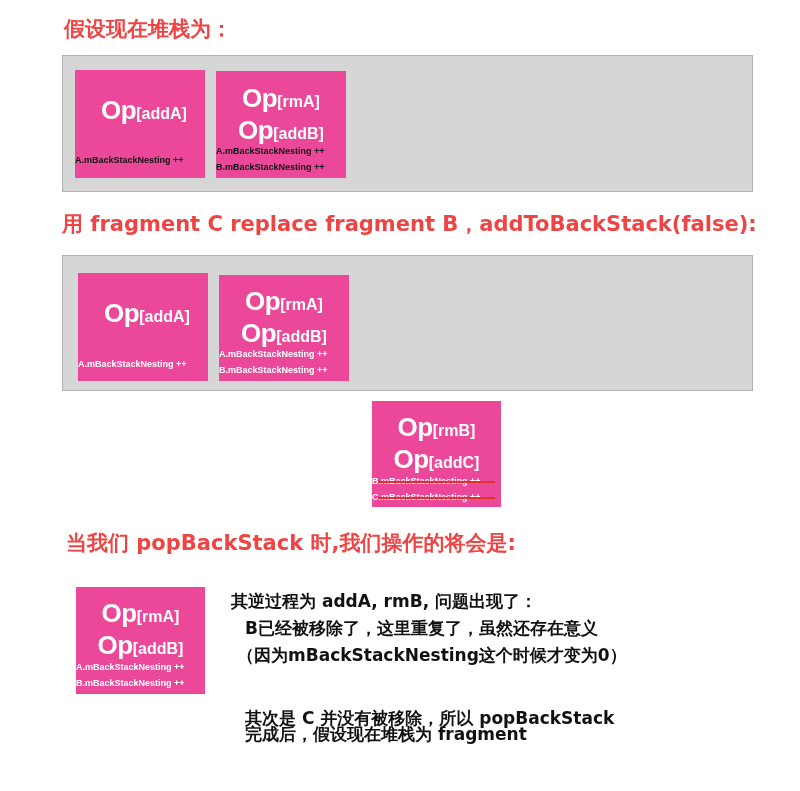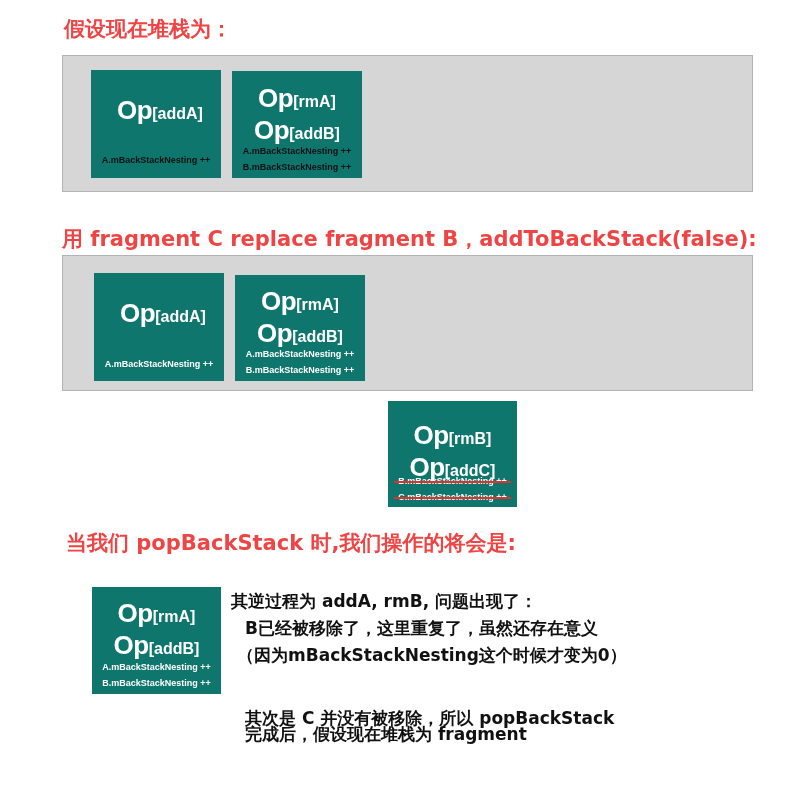--- a/index.html
+++ b/index.html
@@ -1,27 +1,27 @@
 <!DOCTYPE html>
 <html><head>
   <meta charset="utf-8">
   <style>
     html, body { margin: 0; padding: 0; background: #ffffff; }
     body { width: 800px; height: 791px; position: relative; overflow: hidden;
            font-family: "DejaVu Sans", "Liberation Sans", sans-serif; color: #111; }
     .heading { position: absolute; font-weight: bold; font-size: 21px; line-height: 24px;
                white-space: nowrap; color: #ef4444; }
     .panel { position: absolute; background: #d6d6d6; border: 1px solid #b3b3b3; box-sizing: border-box; }
-    .op-box { position: absolute; background: #0f766e; color: #ffffff; box-sizing: border-box;
-              font-family: "Liberation Sans", sans-serif; font-weight: bold; text-align: center; margin-left: 16px; }
+    .op-box { position: absolute; background: #ec4899; color: #ffffff; box-sizing: border-box;
+              font-family: "Liberation Sans", sans-serif; font-weight: bold; text-align: center; }
     .op-line { display: block; white-space: nowrap; line-height: 28px; }
     .op-main { font-size: 26px; letter-spacing: -0.5px; }
     .op-sub { font-size: 16px; }
     .nest-line { position: absolute; left: 0; right: 0; font-size: 9px; line-height: 12px;
-                 white-space: nowrap; text-align: center; }
+                 white-space: nowrap; text-align: left; }
     .strike-bar { position: absolute; left: 6px; right: 6px; height: 2px; background: #e0312b; }
     .explain { position: absolute; font-size: 17px; font-weight: bold; line-height: 27px;
                white-space: nowrap; color: #111; }
   </style>
 </head>
 <body>
 
 <div class="heading" style="left:64px; top:17px;">假设现在堆栈为：</div>
 
 <div class="panel" style="left:62px; top:55px; width:691px; height:137px;">
@@ -36,21 +36,21 @@
 
 <div class="op-box" style="left:216px; top:71px; width:130px; height:107px;">
   <div style="position:absolute; left:0; right:0; top:13px;">
     <span class="op-line"><span class="op-main">Op</span><span class="op-sub">[rmA]</span></span>
     <span class="op-line"><span class="op-main">Op</span><span class="op-sub">[addB]</span></span>
   </div>
   <div class="nest-line" style="top:74px; color:#111;">A.mBackStackNesting ++</div>
   <div class="nest-line" style="top:90px; color:#111;">B.mBackStackNesting ++</div>
 </div>
 
-<div class="heading" style="left:62px; top:212px;margin-top:15px;">用 fragment C replace fragment B，addToBackStack(false):</div>
+<div class="heading" style="left:62px; top:212px;">用 fragment C replace fragment B，addToBackStack(false):</div>
 
 <div class="panel" style="left:62px; top:255px; width:691px; height:136px;">
 </div>
 
 <div class="op-box" style="left:78px; top:273px; width:130px; height:108px;">
   <div style="position:absolute; left:0; right:0; top:26px;">
     <span class="op-line" style="padding-left:8px;"><span class="op-main">Op</span><span class="op-sub">[addA]</span></span>
   </div>
   <div class="nest-line" style="top:85px;">A.mBackStackNesting ++</div>
 </div>
@@ -58,21 +58,21 @@
 <div class="op-box" style="left:219px; top:275px; width:130px; height:106px;">
   <div style="position:absolute; left:0; right:0; top:12px;">
     <span class="op-line"><span class="op-main">Op</span><span class="op-sub">[rmA]</span></span>
     <span class="op-line"><span class="op-main">Op</span><span class="op-sub">[addB]</span></span>
   </div>
   <div class="nest-line" style="top:73px;">A.mBackStackNesting ++</div>
   <div class="nest-line" style="top:89px;">B.mBackStackNesting ++</div>
 </div>
 
 <div class="op-box" style="left:372px; top:401px; width:129px; height:106px;">
-  <div style="position:absolute; left:0; right:0; top:20px;text-align:center;">
+  <div style="position:absolute; left:0; right:0; top:12px;text-align:center;">
     <span class="op-line"><span class="op-main">Op</span><span class="op-sub">[rmB]</span></span>
     <span class="op-line"><span class="op-main">Op</span><span class="op-sub">[addC]</span></span>
   </div>
   <div class="nest-line" style="top:74px;">B.mBackStackNesting ++</div>
   <div class="strike-bar" style="top:80px;"></div>
   <div class="nest-line" style="top:90px;">C.mBackStackNesting ++</div>
   <div class="strike-bar" style="top:96px;"></div>
 </div>
 
 <div class="heading" style="left:66px; top:531px;">当我们 popBackStack 时,我们操作的将会是:</div>

